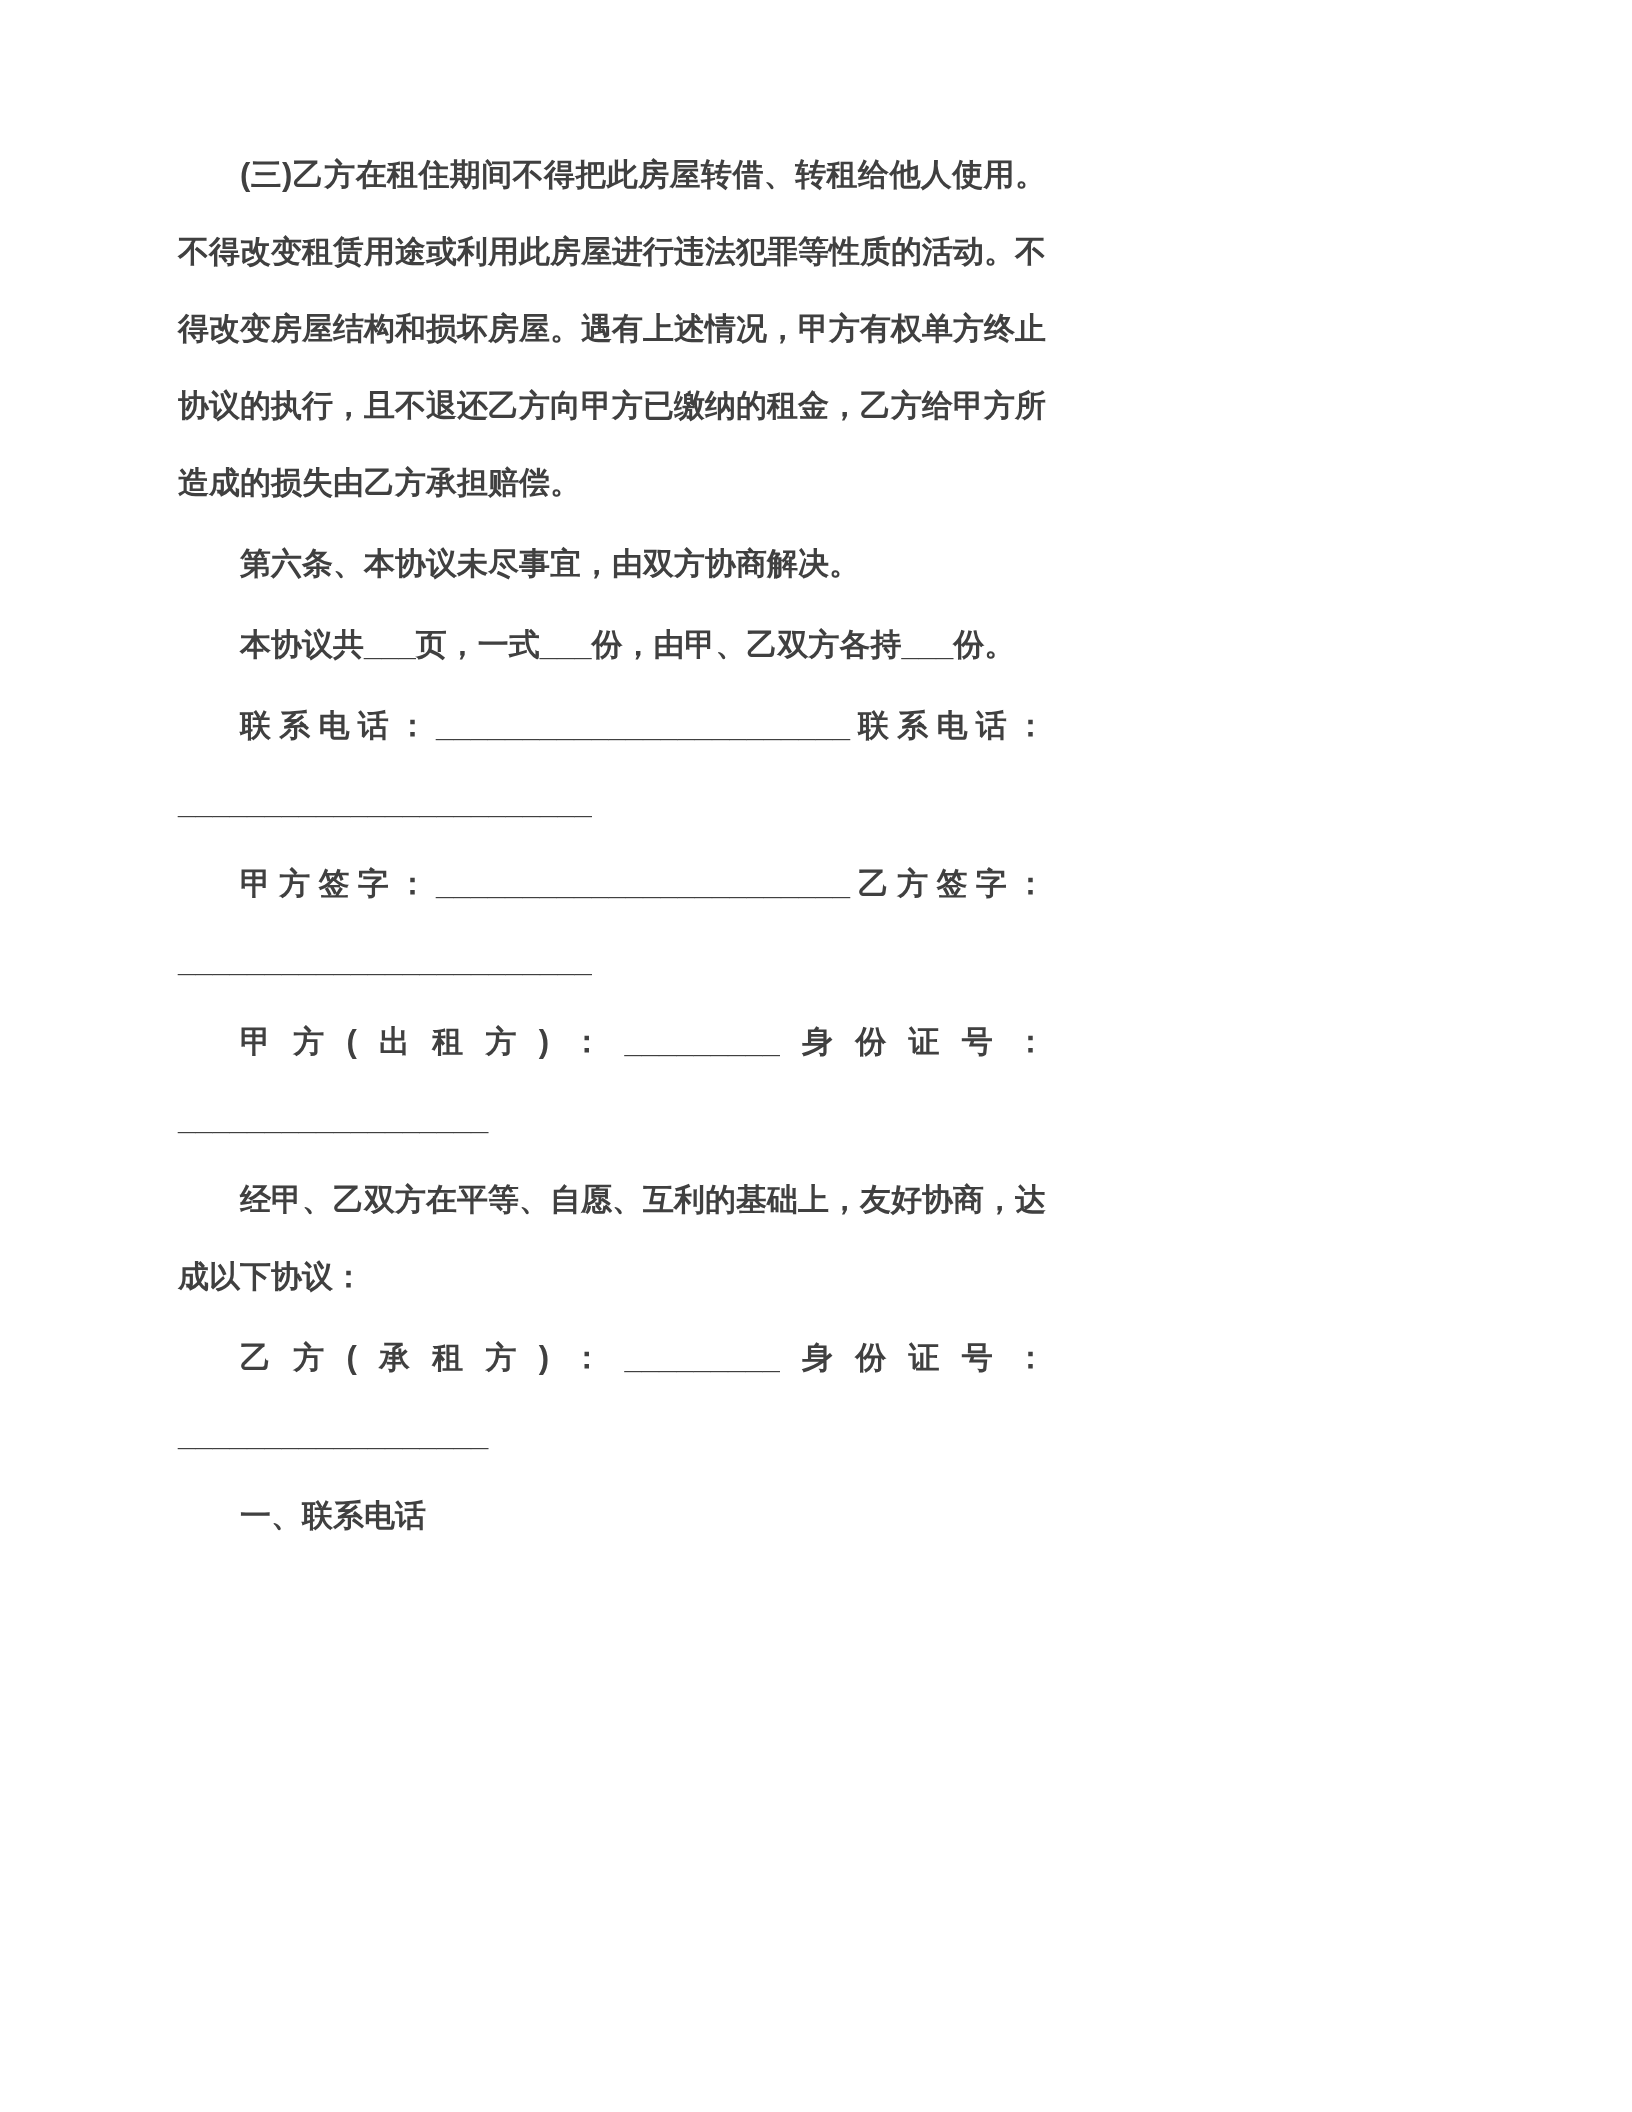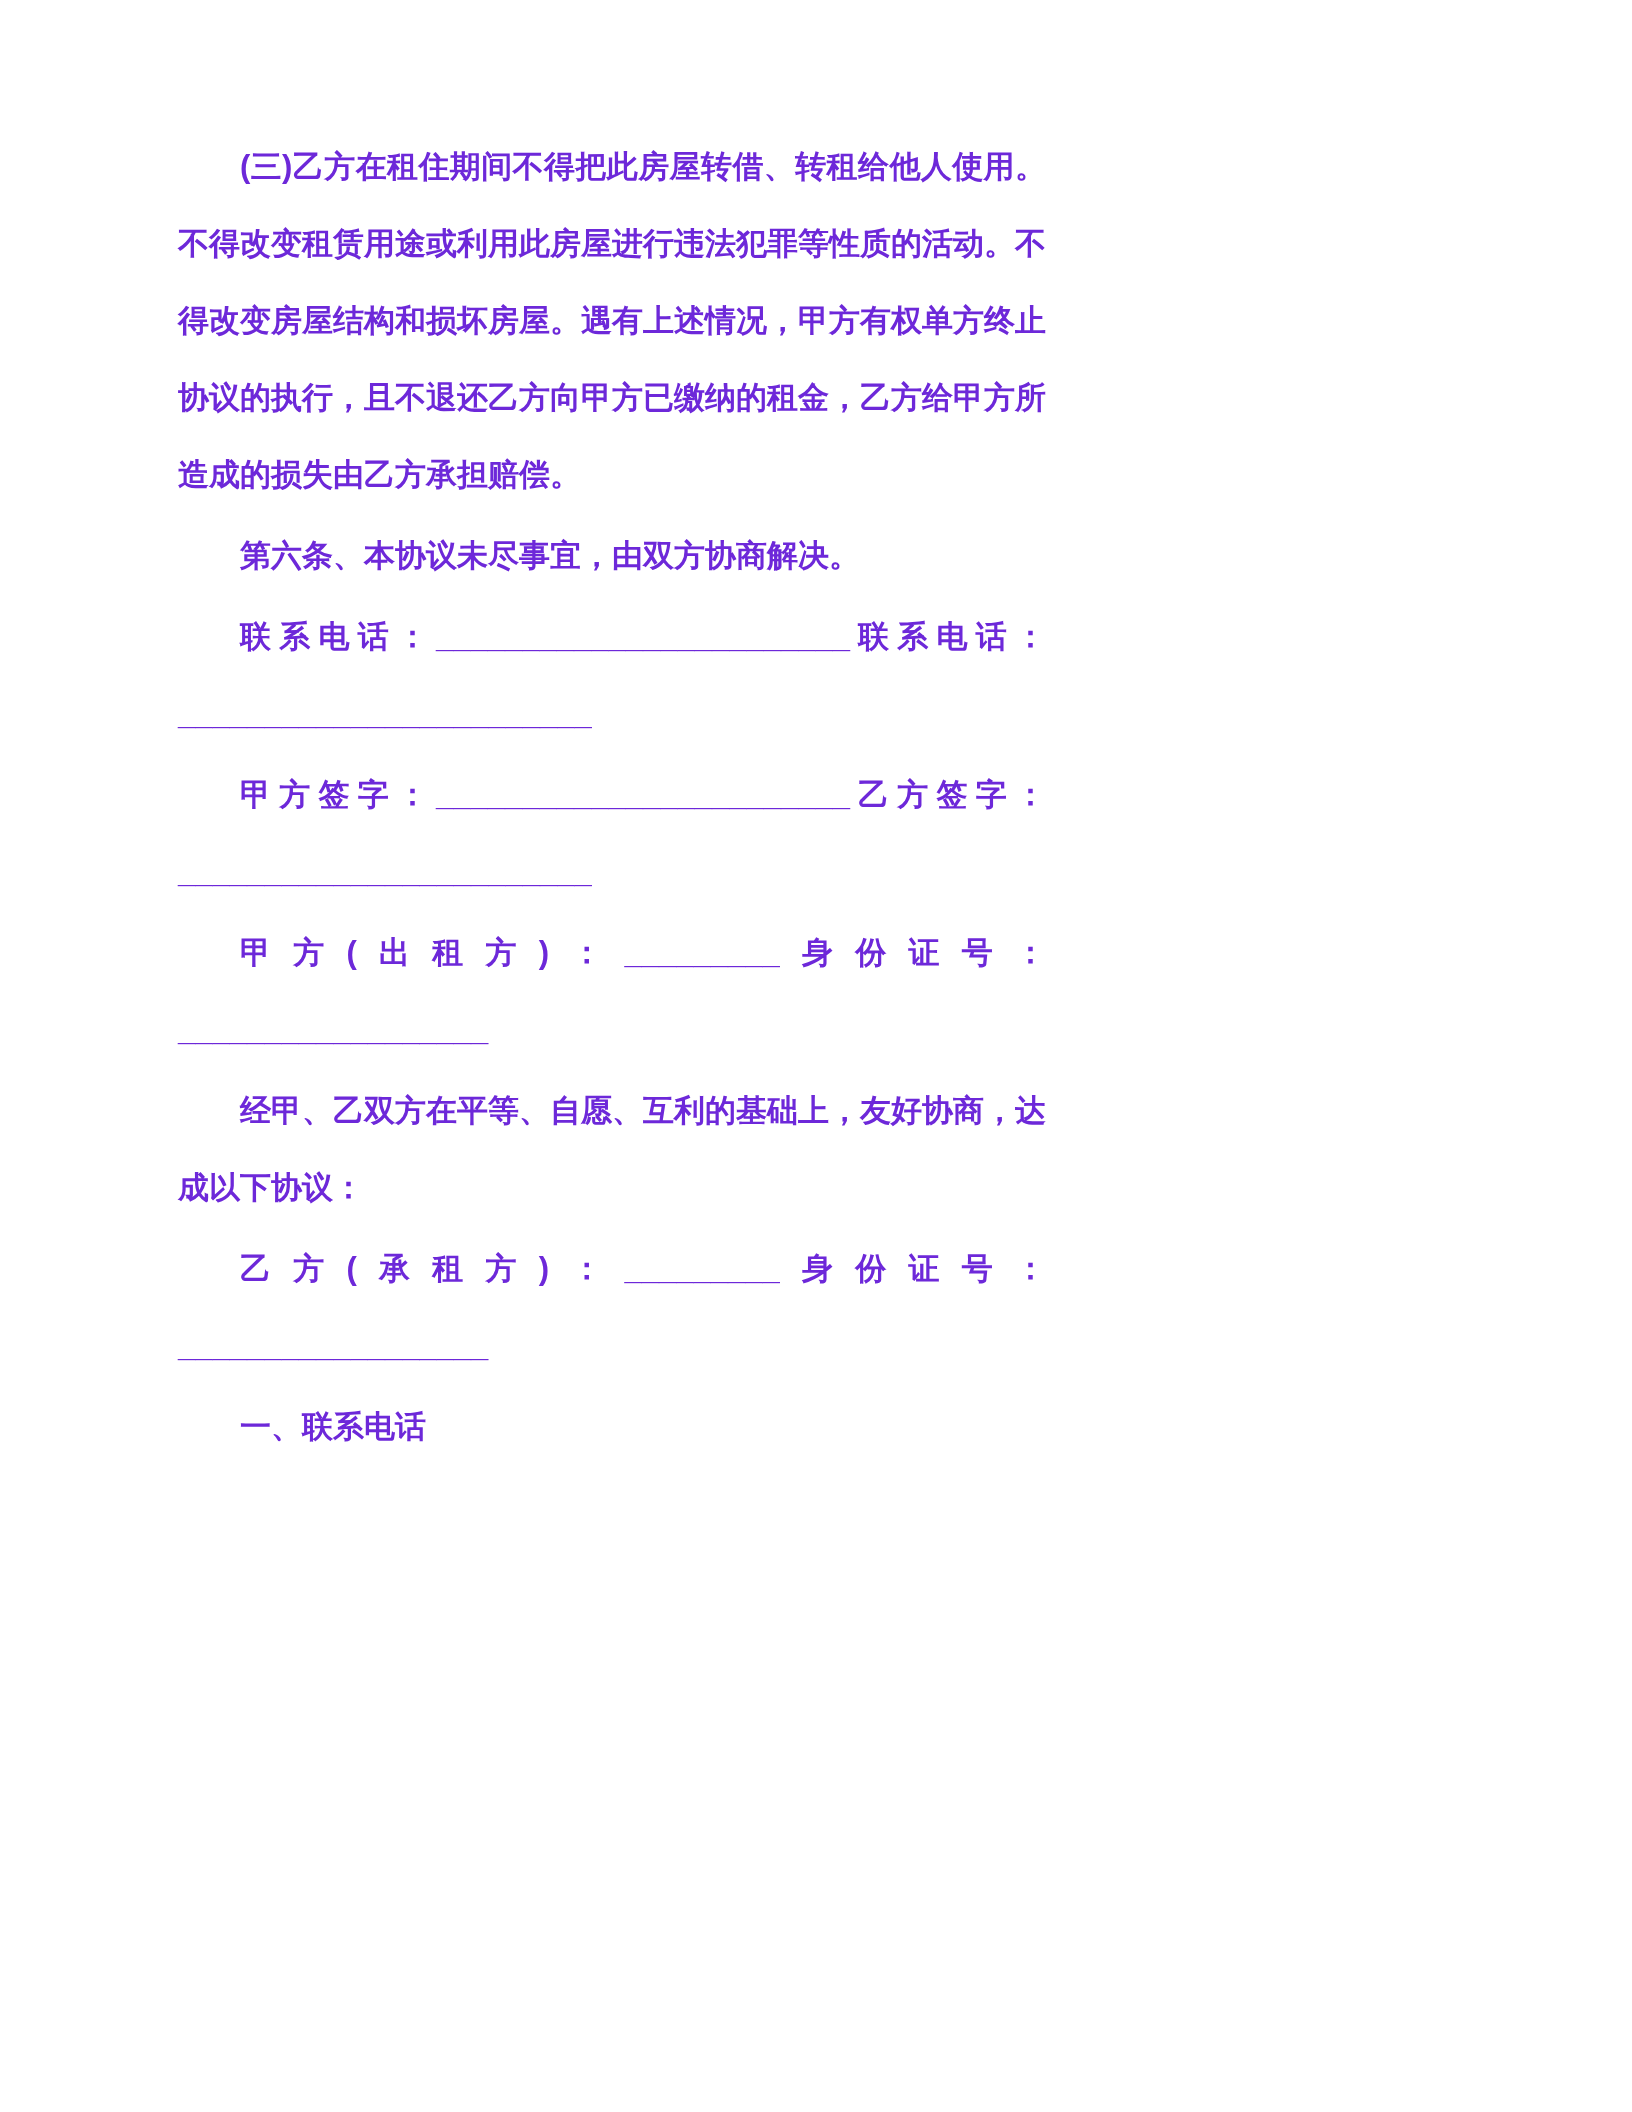--- a/index.html
+++ b/index.html
@@ -11,43 +11,44 @@
     position: relative;
     width: 1632px;
     height: 2112px;
     background: #ffffff;
     overflow: hidden;
     font-family: "Liberation Sans", "DejaVu Sans", sans-serif;
   }
   .content {
     position: absolute;
     left: 178px;
-    top: 128px;
+    top: 136px;
     width: 868px;
-    color: #6d28d9;
+    color: #404040;
     font-size: 31px;
     font-weight: 700;
     line-height: 77px;
     text-align: justify;
     word-break: break-word;
   }
   p.para {
     margin: 0 0 4px 0;
   }
   p.para.indent {
     text-indent: 62px;
   }
 </style>
 </head>
 <body>
 
 <div class="page">
   <div class="content" id="paragraphs">
       <p class="para indent">(三)乙方在租住期间不得把此房屋转借、转租给他人使用。不得改变租赁用途或利用此房屋进行违法犯罪等性质的活动。不得改变房屋结构和损坏房屋。遇有上述情况，甲方有权单方终止协议的执行，且不退还乙方向甲方已缴纳的租金，乙方给甲方所造成的损失由乙方承担赔偿。</p>
       <p class="para indent">第六条、本协议未尽事宜，由双方协商解决。</p>
+      <p class="para indent">本协议共___页，一式___份，由甲、乙双方各持___份。</p>
       <p class="para indent">联系电话：________________________联系电话：________________________</p>
       <p class="para indent">甲方签字：________________________乙方签字：________________________</p>
       <p class="para indent">甲方(出租方)：_________身份证号：__________________</p>
       <p class="para indent">经甲、乙双方在平等、自愿、互利的基础上，友好协商，达成以下协议：</p>
       <p class="para indent">乙方(承租方)：_________身份证号：__________________</p>
       <p class="para indent">一、联系电话</p>
     </div>
 </div>
 
 </body></html>

